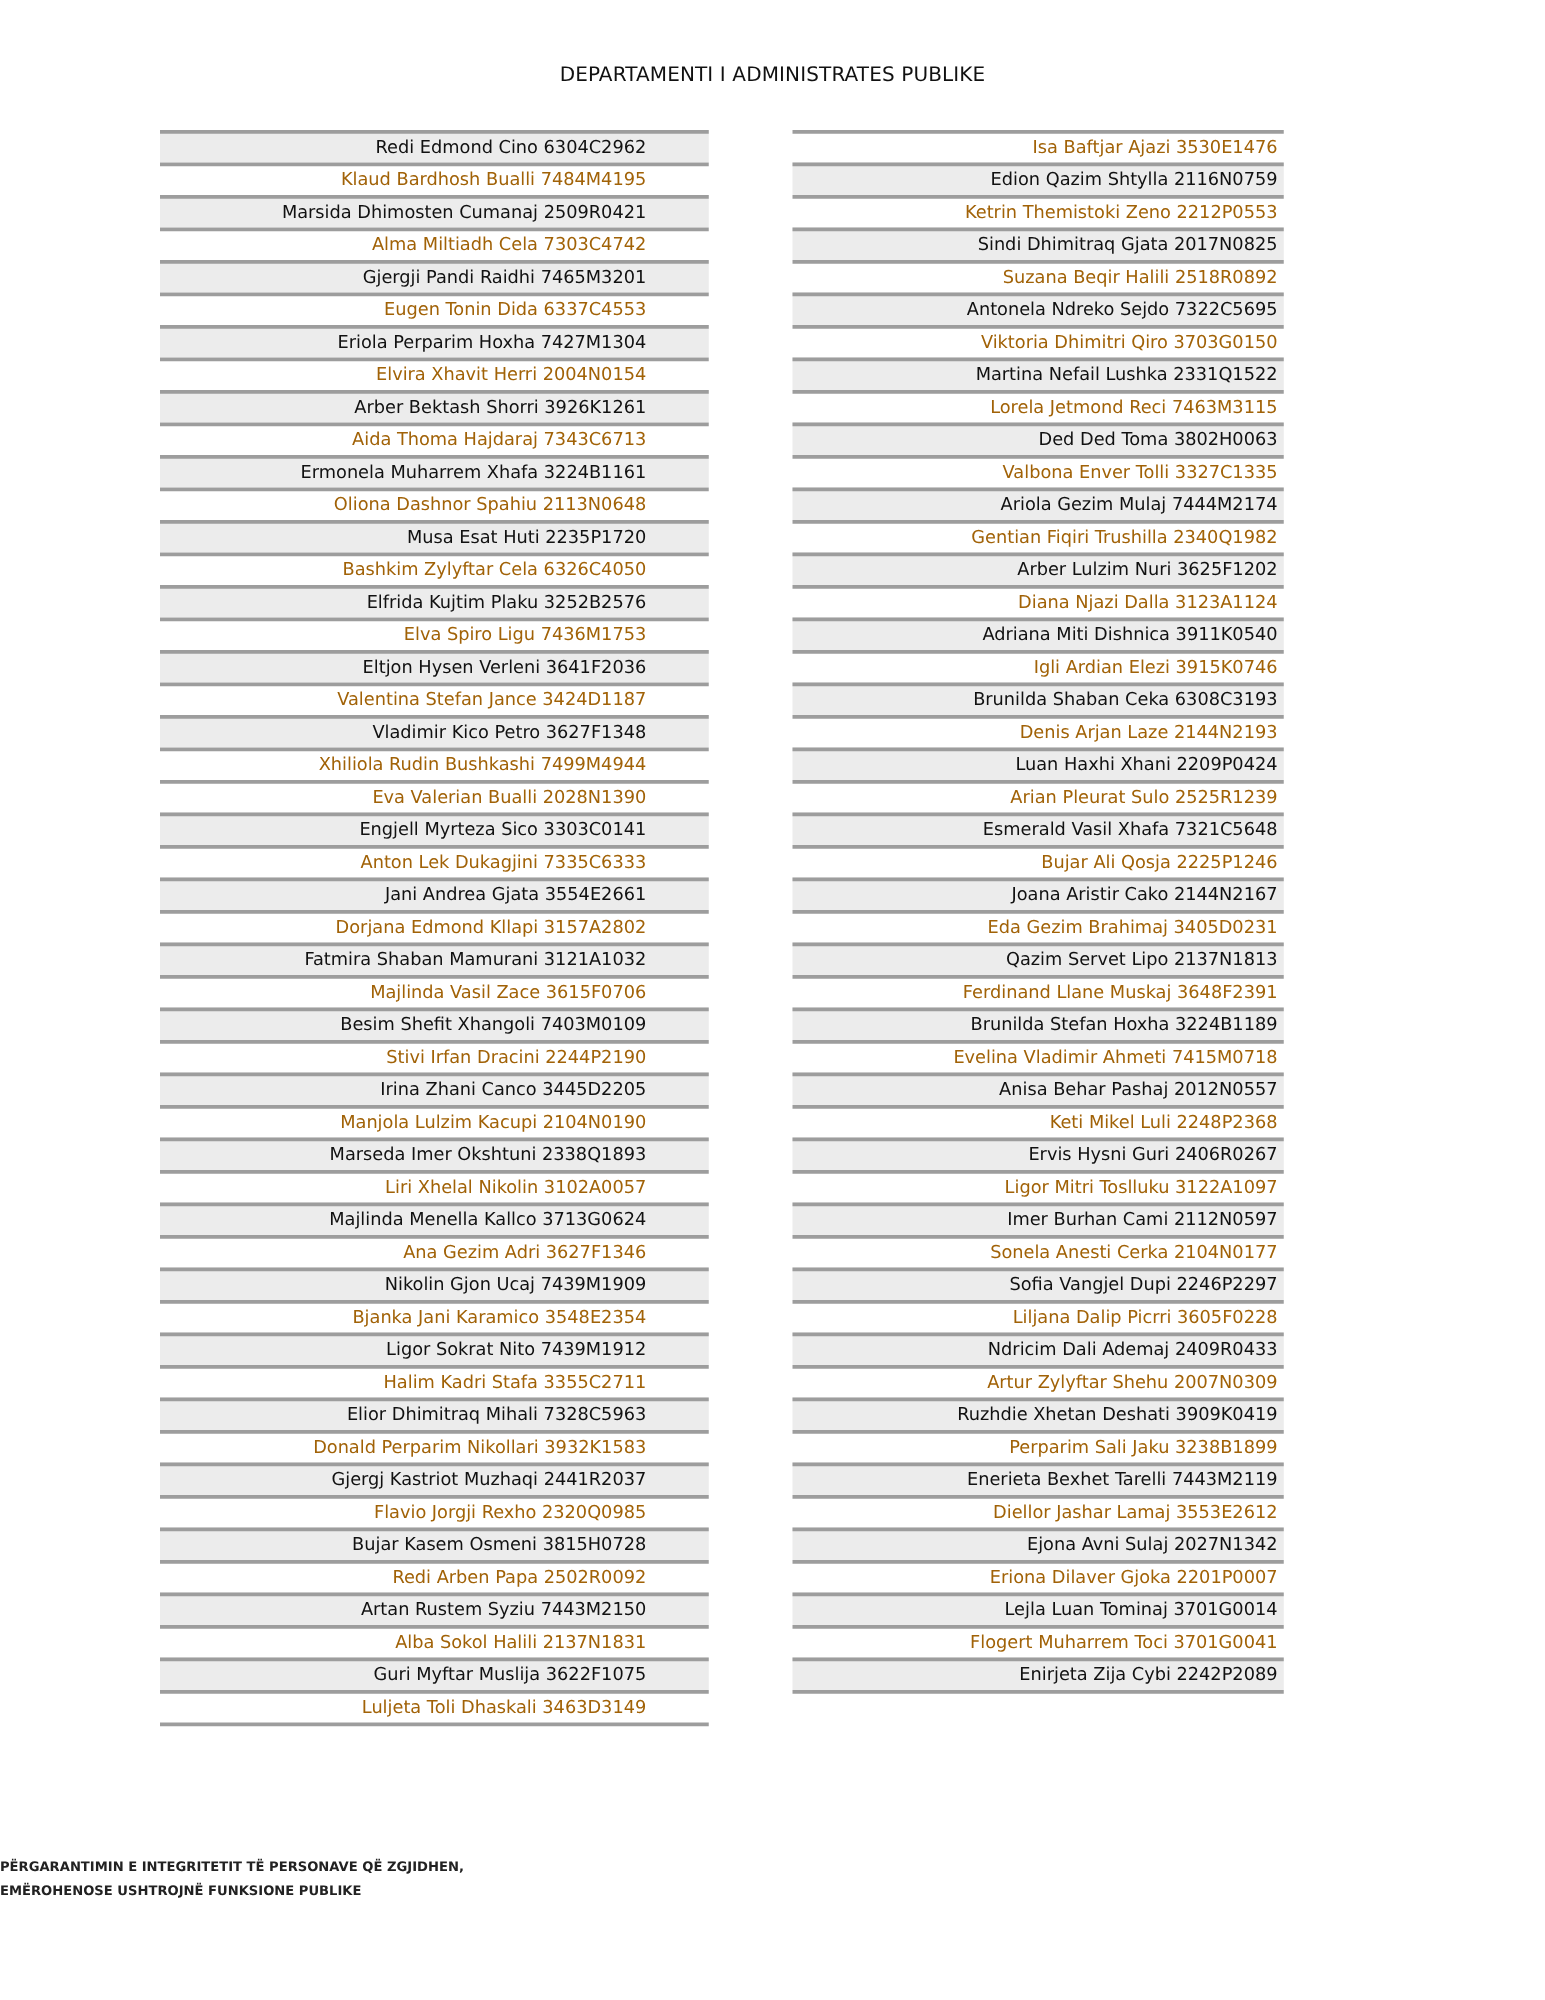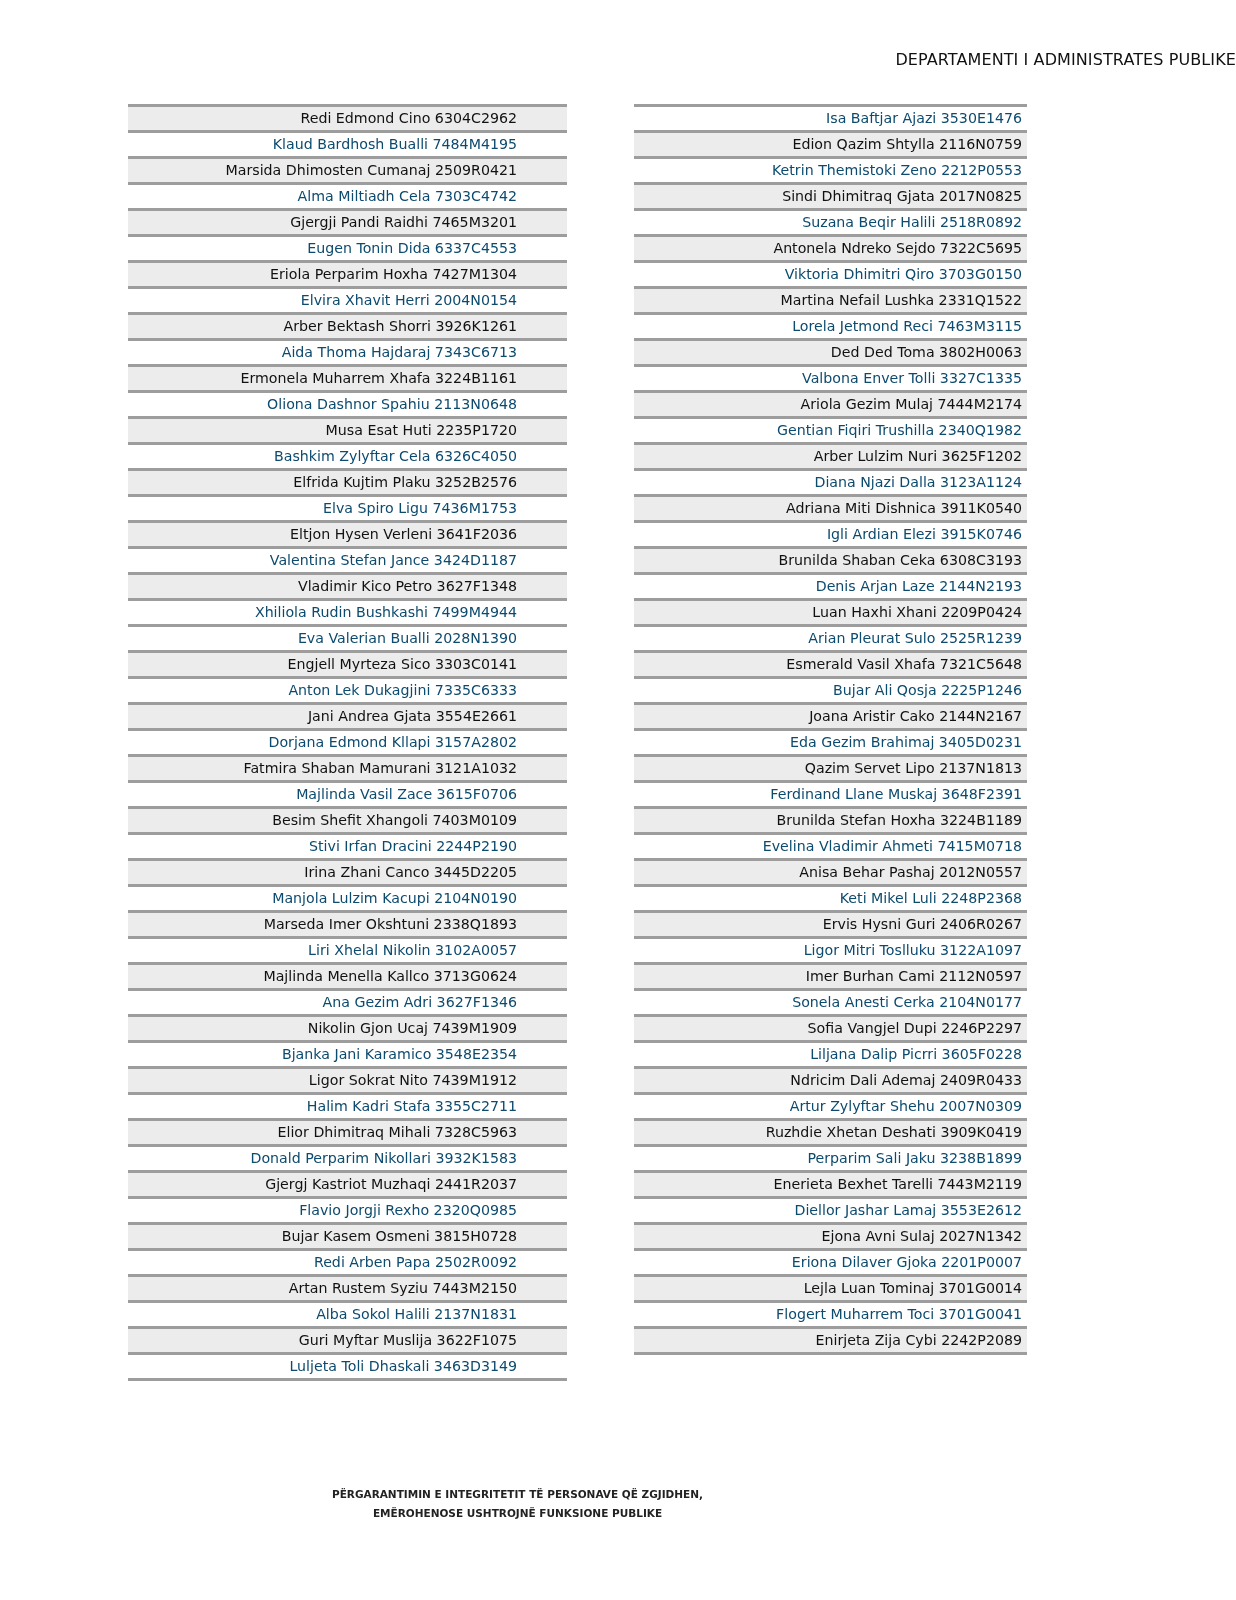--- a/index.html
+++ b/index.html
@@ -2,45 +2,45 @@
 <html><head>
 <meta charset="utf-8">
 <style>
   html, body { margin: 0; padding: 0; background: #ffffff; }
   body {
     width: 1236px; height: 1600px; position: relative; overflow: hidden;
     font-family: "DejaVu Sans", "Liberation Sans", sans-serif;
   }
   .page-title {
     position: absolute; top: 50px; left: 0; width: 1236px;
-    text-align: right; font-size: 16px; color: #111; letter-spacing: 0.1px;
+    text-align: center; font-size: 16px; color: #111; letter-spacing: 0.1px;
   }
   .col {
     position: absolute; top: 104px;
   }
   .col-left { left: 128px; width: 439px; }
   .col-right { left: 634px; width: 393px; }
   .row {
     height: 23px;
     border-top: 3px solid #9d9d9d;
     box-sizing: content-box;
     text-align: right;
     padding-right: 50px;
     font-size: 14.2px;
     line-height: 23px;
     white-space: nowrap;
     overflow: hidden;
   }
   .col-right .row { padding-right: 5px; }
   .row.shaded { background: #ececec; color: #111; }
-  .row.plain { background: #ffffff; color: #0c4a6e; }
+  .row.plain { background: #ffffff; color: #a16207; }
   .col-end { border-top: 3px solid #9d9d9d; height: 0; }
   .footer {
     position: absolute; top: 1485px; left: 0; width: 1035px;
-    text-align: center; font-size: 10.5px; font-weight: bold; color: #222;
+    font-size: 10.5px; font-weight: bold; color: #222;
     line-height: 19px;
   }
 </style>
 </head>
 <body>
 
 <div class="page-title">DEPARTAMENTI I ADMINISTRATES PUBLIKE</div>
 
 <div class="col col-left" id="col-left">
     <div class="row shaded">Redi Edmond Cino 6304C2962</div>

